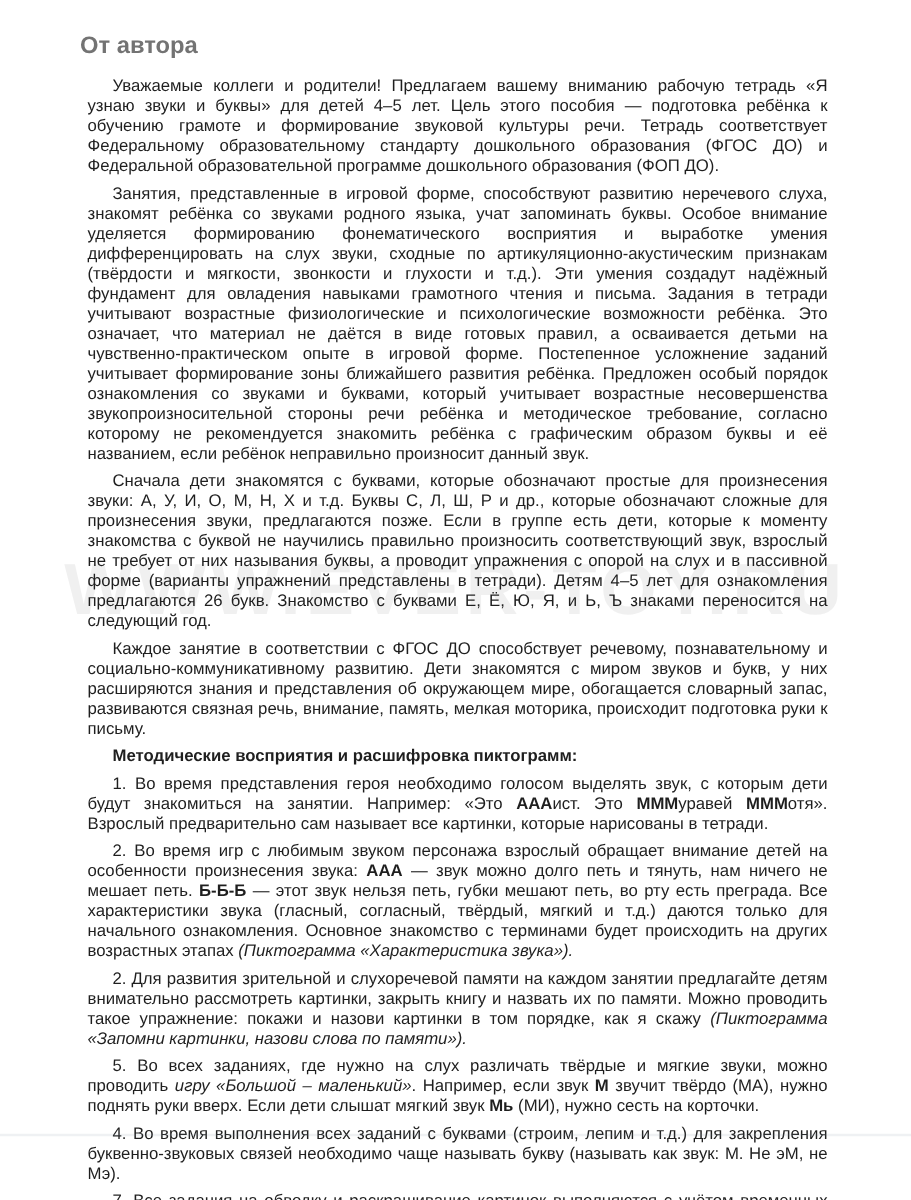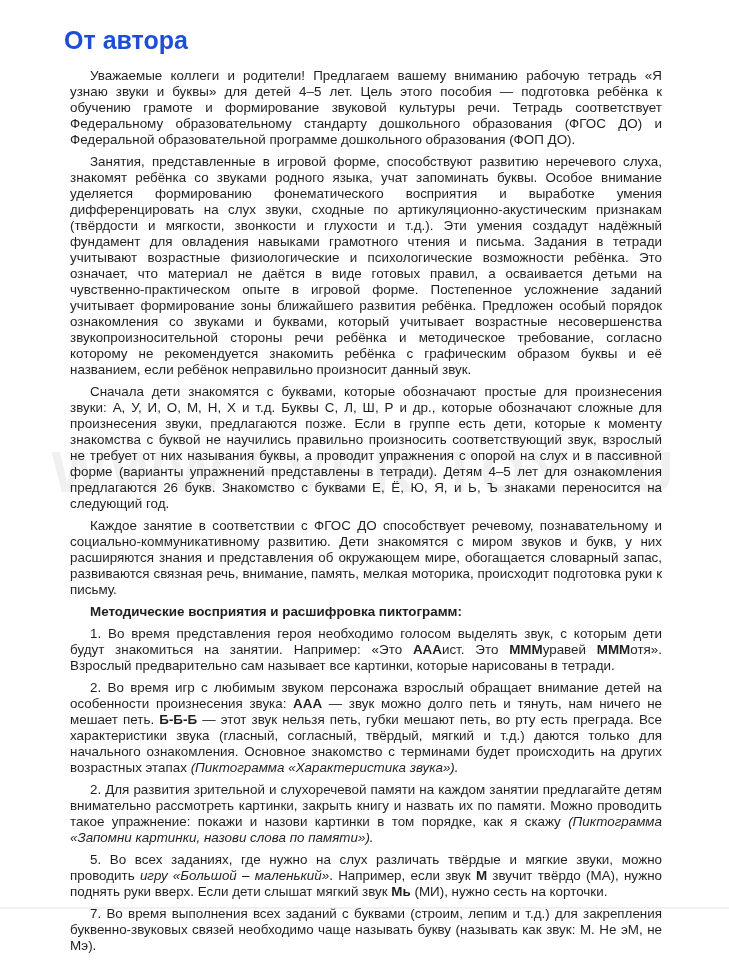--- a/index.html
+++ b/index.html
@@ -10,23 +10,23 @@
     font-family:"Liberation Sans", sans-serif;
     color:#1f1f1f;
     overflow:hidden;
   }
   .content{
     position:absolute;
     left:64px;top:26px;width:604px;
   }
   .page-title{
     margin:0 0 13px 0;
-    font-size:25px;
+    font-size:19px;
     font-weight:bold;
-    color:#1d4ed8;
+    color:#737373;
   }
   .body-text p{
     margin:6px;
     font-size:13.4px;
     line-height:16px;
     text-align:justify;
     text-indent:20px;
   }
   .watermark{
     position:absolute;
@@ -58,20 +58,20 @@
     <div class="body-text">
       <p><span>Уважаемые коллеги и родители! Предлагаем вашему вниманию рабочую тетрадь «Я узнаю звуки и буквы» для детей 4–5 лет. Цель этого пособия — подготовка ребёнка к обучению грамоте и формирование звуковой культуры речи. Тетрадь соответствует Федеральному образовательному стандарту дошкольного образования (ФГОС ДО) и Федеральной образовательной программе дошкольного образования (ФОП ДО).</span></p>
       <p><span>Занятия, представленные в игровой форме, способствуют развитию неречевого слуха, знакомят ребёнка со звуками родного языка, учат запоминать буквы. Особое внимание уделяется формированию фонематического восприятия и выработке умения дифференцировать на слух звуки, сходные по артикуляционно-акустическим признакам (твёрдости и мягкости, звонкости и глухости и т.д.). Эти умения создадут надёжный фундамент для овладения навыками грамотного чтения и письма. Задания в тетради учитывают возрастные физиологические и психологические возможности ребёнка. Это означает, что материал не даётся в виде готовых правил, а осваивается детьми на чувственно-практическом опыте в игровой форме. Постепенное усложнение заданий учитывает формирование зоны ближайшего развития ребёнка. Предложен особый порядок ознакомления со звуками и буквами, который учитывает возрастные несовершенства звукопроизносительной стороны речи ребёнка и методическое требование, согласно которому не рекомендуется знакомить ребёнка с графическим образом буквы и её названием, если ребёнок неправильно произносит данный звук.</span></p>
       <p><span>Сначала дети знакомятся с буквами, которые обозначают простые для произнесения звуки: А, У, И, О, М, Н, Х и т.д. Буквы С, Л, Ш, Р и др., которые обозначают сложные для произнесения звуки, предлагаются позже. Если в группе есть дети, которые к моменту знакомства с буквой не научились правильно произносить соответствующий звук, взрослый не требует от них называния буквы, а проводит упражнения с опорой на слух и в пассивной форме (варианты упражнений представлены в тетради). Детям 4–5 лет для ознакомления предлагаются 26 букв. Знакомство с буквами Е, Ё, Ю, Я, и Ь, Ъ знаками переносится на следующий год.</span></p>
       <p><span>Каждое занятие в соответствии с ФГОС ДО способствует речевому, познавательному и социально-коммуникативному развитию. Дети знакомятся с миром звуков и букв, у них расширяются знания и представления об окружающем мире, обогащается словарный запас, развиваются связная речь, внимание, память, мелкая моторика, происходит подготовка руки к письму.</span></p>
       <p><span style="font-weight: bold;">Методические восприятия и расшифровка пиктограмм:</span></p>
       <p><span>1. Во время представления героя необходимо голосом выделять звук, с которым дети будут знакомиться на занятии. Например: «Это </span><span style="font-weight: bold;">ААА</span><span>ист. Это </span><span style="font-weight: bold;">МММ</span><span>уравей </span><span style="font-weight: bold;">МММ</span><span>отя». Взрослый предварительно сам называет все картинки, которые нарисованы в тетради.</span></p>
       <p><span>2. Во время игр с любимым звуком персонажа взрослый обращает внимание детей на особенности произнесения звука: </span><span style="font-weight: bold;">ААА</span><span> — звук можно долго петь и тянуть, нам ничего не мешает петь. </span><span style="font-weight: bold;">Б-Б-Б</span><span> — этот звук нельзя петь, губки мешают петь, во рту есть преграда. Все характеристики звука (гласный, согласный, твёрдый, мягкий и т.д.) даются только для начального ознакомления. Основное знакомство с терминами будет происходить на других возрастных этапах </span><span style="font-style: italic;">(Пиктограмма «Характеристика звука»).</span></p>
       <p><span>2. Для развития зрительной и слухоречевой памяти на каждом занятии предлагайте детям внимательно рассмотреть картинки, закрыть книгу и назвать их по памяти. Можно проводить такое упражнение: покажи и назови картинки в том порядке, как я скажу </span><span style="font-style: italic;">(Пиктограмма «Запомни картинки, назови слова по памяти»).</span></p>
       <p><span>5. Во всех заданиях, где нужно на слух различать твёрдые и мягкие звуки, можно проводить </span><span style="font-style: italic;">игру «Большой – маленький»</span><span>. Например, если звук </span><span style="font-weight: bold;">М</span><span> звучит твёрдо (МА), нужно поднять руки вверх. Если дети слышат мягкий звук </span><span style="font-weight: bold;">Мь</span><span> (МИ), нужно сесть на корточки.</span></p>
-      <p><span>7. Во время выполнения всех заданий с буквами (строим, лепим и т.д.) для закрепления буквенно-звуковых связей необходимо чаще называть букву (называть как звук: М. Не эМ, не Мэ).</span></p>
+      <p><span>4. Во время выполнения всех заданий с буквами (строим, лепим и т.д.) для закрепления буквенно-звуковых связей необходимо чаще называть букву (называть как звук: М. Не эМ, не Мэ).</span></p>
       <p><span>7. Все задания на обводку и раскрашивание картинок выполняются с учётом временных возможностей.</span></p>
     </div>
 
   </div>
 
   <div class="scan-line"></div>
 </div>
 
 </body></html>

